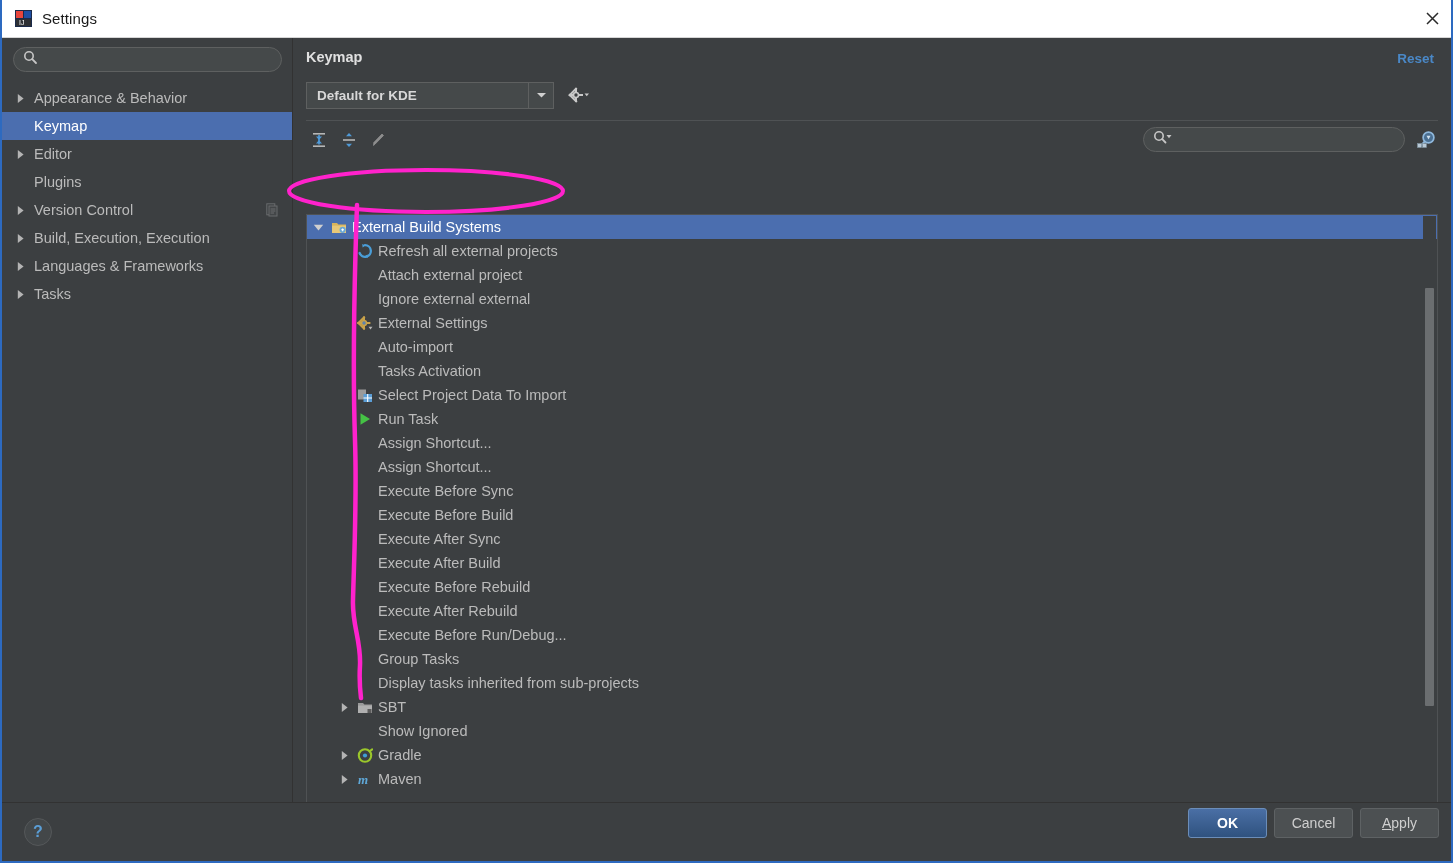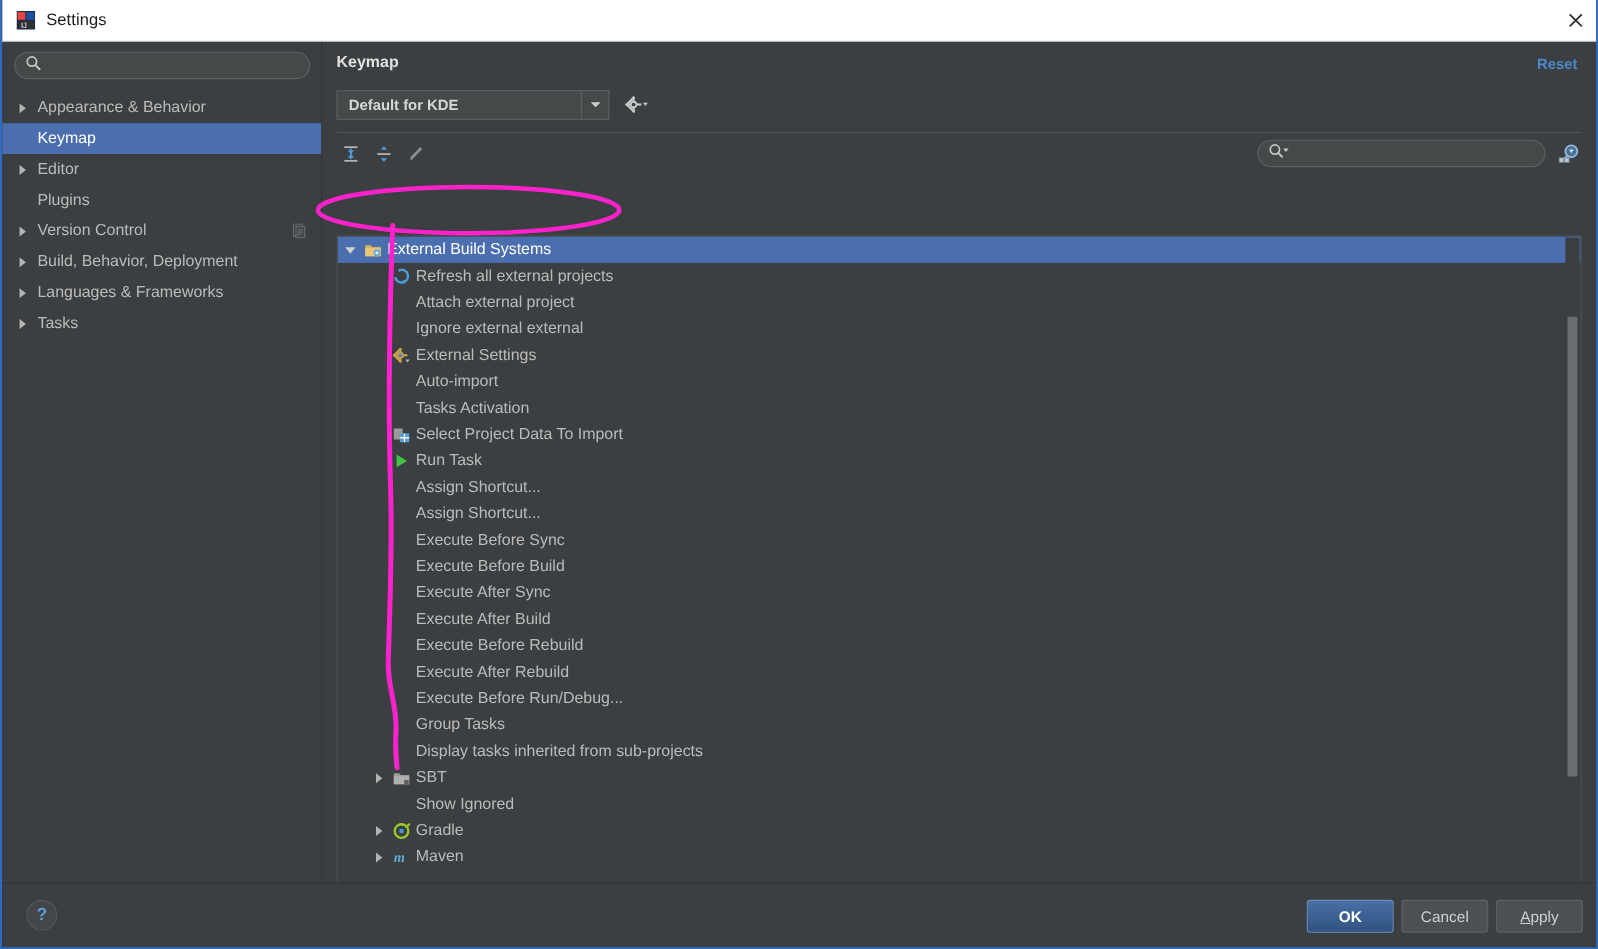--- a/index.html
+++ b/index.html
@@ -209,21 +209,21 @@
     position: absolute; left: 22px; top: 15px;
     width: 28px; height: 28px; border-radius: 50%;
     background: #434749; border: 1px solid #55585a;
     display: flex; align-items: center; justify-content: center;
     cursor: pointer;
   }
   .help-btn span {
     color: #5b9ed6; font-size: 16px; font-weight: bold; line-height: 1;
   }
   .btn-group {
-    position: absolute; right: 12px; top: 15px;
+    position: absolute; right: 12px; top: 5px;
     display: flex; gap: 7px;
   }
   .btn {
     height: 30px; min-width: 79px;
     border: 1px solid #5e6264; border-radius: 3px;
     background: #4c5052; color: #cfcfcf;
     font-size: 14px; display: flex; align-items: center;
     justify-content: center; cursor: pointer;
     font-family: "Liberation Sans", sans-serif;
     padding: 0 14px;
@@ -326,21 +326,21 @@
                 <path d="M4.6 6 L9.4 6 M4.6 8 L9.4 8 M4.6 10 L8 10" stroke="#9b9d9f" stroke-width=".9"></path>
               </svg>
             </span>
           </div>
           <div class="side-item">
             <span class="arrow">
               <svg width="9" height="11" viewBox="0 0 9 11">
                 <path d="M1.8 1 L1.8 10 L7.6 5.5 Z" fill="#b4b4b4"></path>
               </svg>
             </span>
-            <span class="lbl">Build, Behavior, Deployment</span>
+            <span class="lbl">Build, Execution, Execution</span>
           </div>
           <div class="side-item">
             <span class="arrow">
               <svg width="9" height="11" viewBox="0 0 9 11">
                 <path d="M1.8 1 L1.8 10 L7.6 5.5 Z" fill="#b4b4b4"></path>
               </svg>
             </span>
             <span class="lbl">Languages &amp; Frameworks</span>
           </div>
           <div class="side-item">

